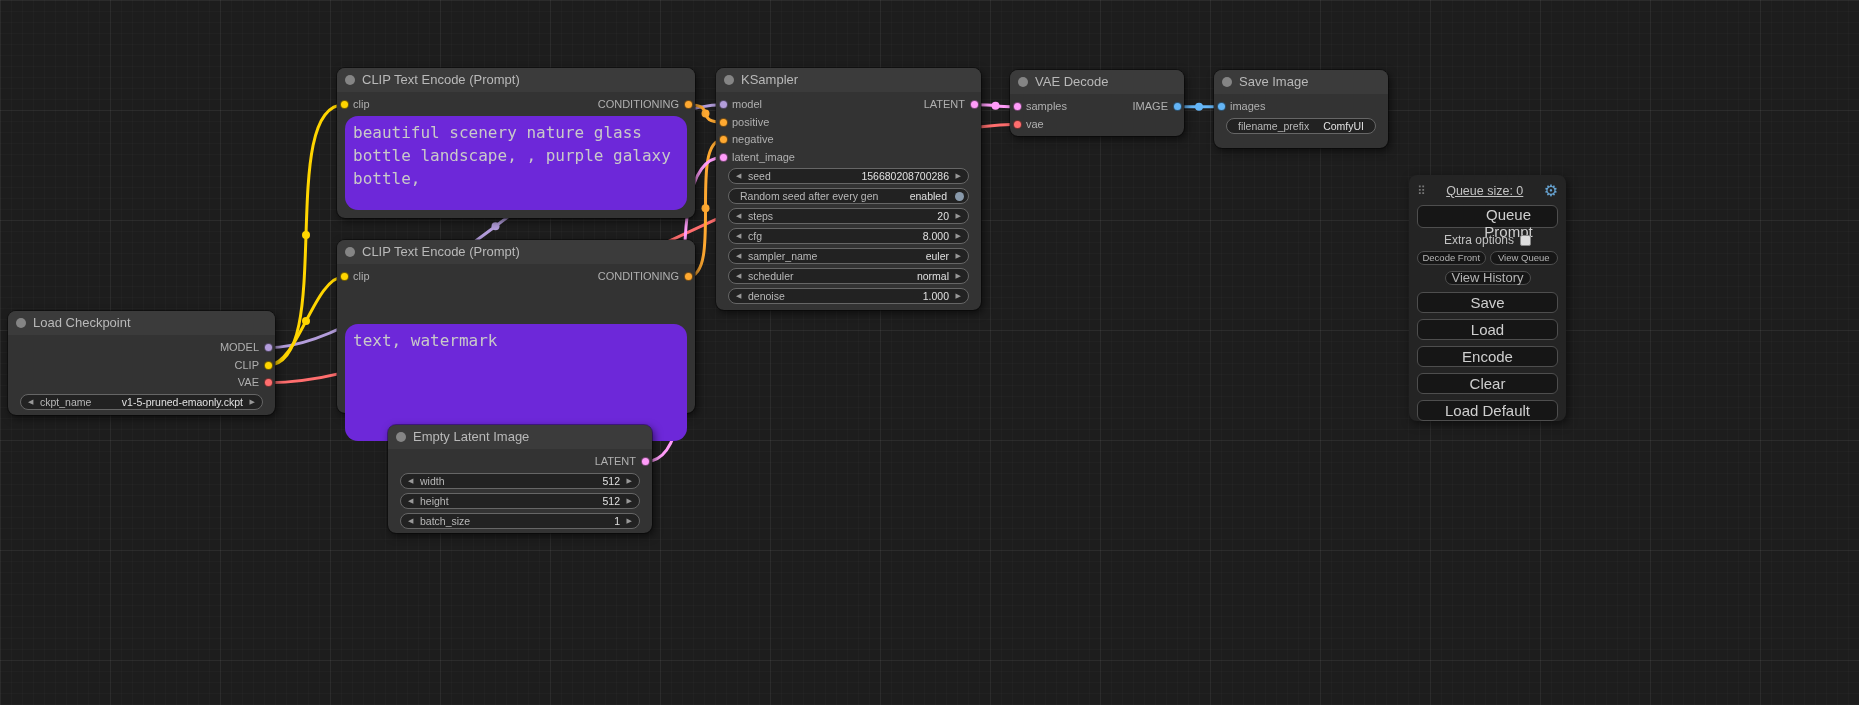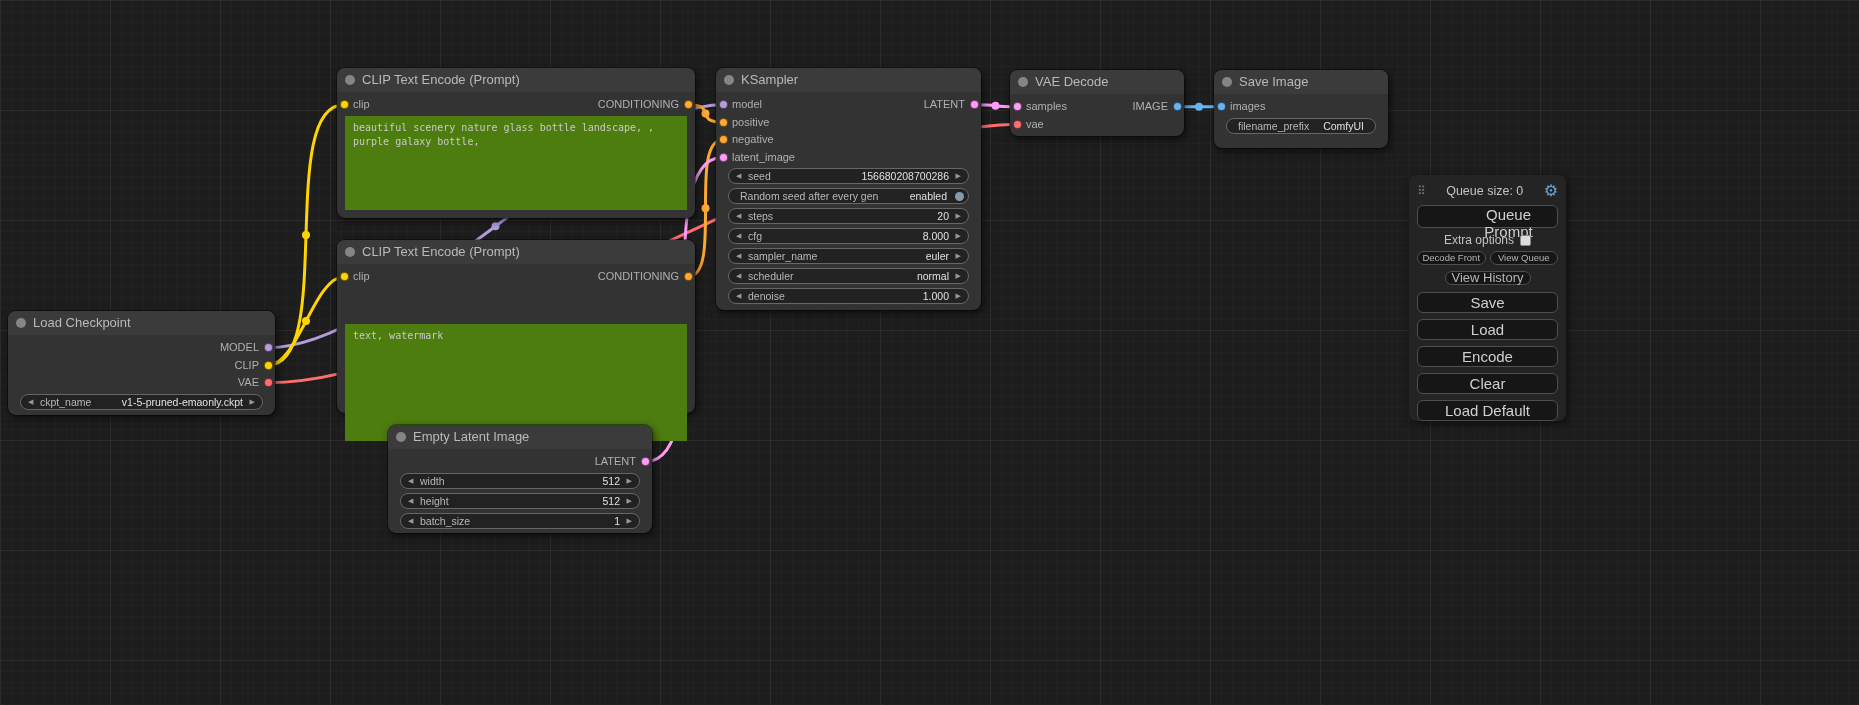--- a/index.html
+++ b/index.html
@@ -49,33 +49,33 @@
   .w-value { position:absolute; line-height:14px; color:#e0e0e0; }
   .widget.stepper .w-label { left:19px; }
   .widget.stepper .w-value { right:19px; }
   .widget.text .w-label, .widget.toggle .w-label { left:11px; }
   .widget.text .w-value { right:11px; }
   .widget.toggle .w-value { right:21px; }
   .toggle-dot { position:absolute; right:4px; top:2.5px; width:9px; height:9px; border-radius:50%; background:#8899aa; }
 
   .node-text {
     position:absolute; left:8px; right:8px; box-sizing:border-box;
-    background:#4d7c0f; border-radius:0; padding:5px 8px;
-    font-family:"DejaVu Sans Mono",monospace; font-size:10px; line-height:1.45;
+    background:#6d28d9; border-radius:13px; padding:5px 8px;
+    font-family:"DejaVu Sans Mono",monospace; font-size:16px; line-height:1.45;
     color:#c9c9c9; white-space:pre-wrap; overflow:hidden;
   }
 
   #menu-panel {
     position:absolute; left:1409px; top:175px; width:157px; height:246px; z-index:3;
     background:#242424; border-radius:8px; box-shadow:2px 3px 10px rgba(0,0,0,0.55);
     box-sizing:border-box; padding-top:4px;
   }
   .menu-top { display:flex; align-items:center; padding:2px 8px 2px; height:20px; }
   .drag-handle { color:#777; font-size:12px; cursor:grab; }
-  .queue-size { flex:1; text-align:center; font-size:12.5px; color:#c2c2c2; }
+  .queue-size { flex:1; text-align:center; font-size:12.5px; color:#c2c2c2;text-decoration:underline; }
   .gear { font-size:16px; line-height:16px; cursor:pointer; }
 
   .btn {
     display:block; background:#161616; border:1px solid #4e4e4e; border-radius:6px;
     color:#cfcfcf; font-family:"Liberation Sans","DejaVu Sans",sans-serif; cursor:pointer;
     text-align:center; padding:0;
   }
   .btn-queue { width:141px; height:23px; margin:2px auto 3px; font-size:15px;padding-left:42px; }
   .extra-row { display:flex; justify-content:center; align-items:center; gap:6px; height:18px; margin:1px 0 2px; font-size:12px; color:#c2c2c2; }
   .checkbox { width:11px; height:11px; background:#dddddd; border-radius:2px; border:1px solid #888; box-sizing:border-box; cursor:pointer; }

